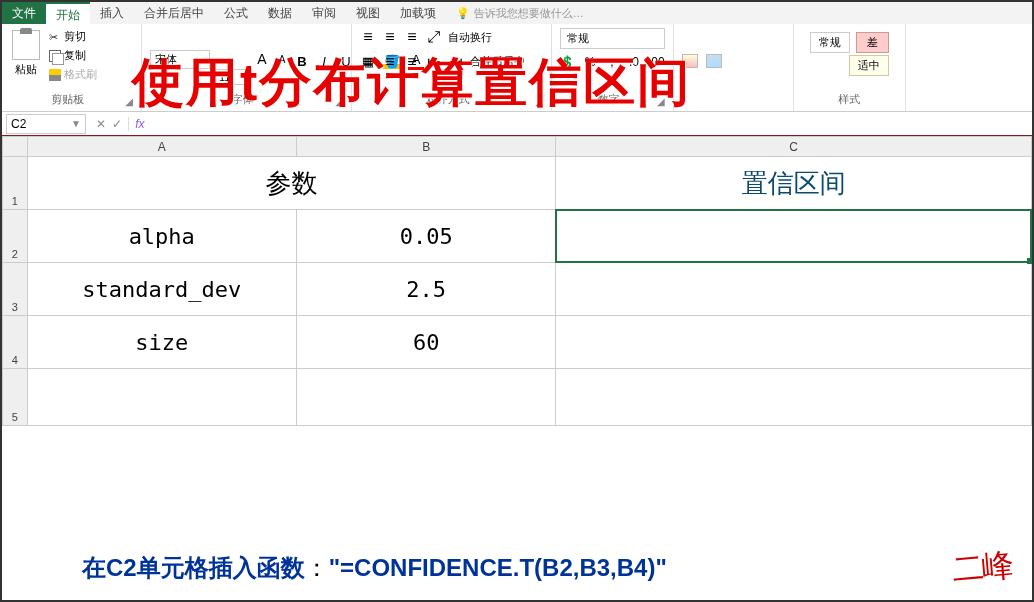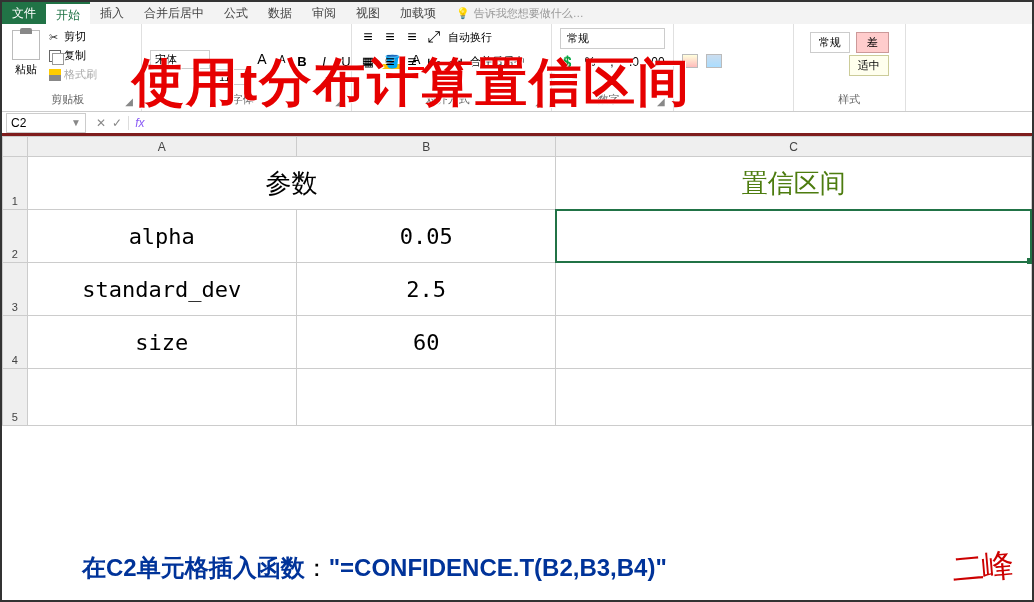--- a/index.html
+++ b/index.html
@@ -25,38 +25,38 @@
 .font-group .row1 { display: flex; gap: 4px; align-items: center; }
 .font-dropdown { border: 1px solid #ccc; font-size: 11px; padding: 1px 12px 1px 4px; background: #fff; min-width: 60px; position: relative; }
 .size-dropdown { border: 1px solid #ccc; font-size: 11px; padding: 1px 8px 1px 4px; background: #fff; width: 36px; margin-top: 36px; }
 .font-group .row2 { display: flex; gap: 6px; align-items: center; margin-top: 4px; font-size: 13px; }
 .btn-glyph { cursor: pointer; min-width: 16px; text-align: center; }
 .align-group .row1, .align-group .row2 { display: flex; gap: 6px; align-items: center; }
 .number-group { min-width: 110px; }
 .style-group { min-width: 90px; }
 .general-dropdown { border: 1px solid #ccc; font-size: 11px; padding: 2px 16px 2px 6px; background: #fff; }
 .big-overlay { position: absolute; top: 24px; left: 130px; font-size: 52px; font-weight: bold; color: #e60000; z-index: 10; letter-spacing: 2px; text-shadow: 1px 1px 0 #fff; }
-.namebox-row { height: 24px; background: #fff; border-bottom: 3px solid #7f1d1d; display: flex; align-items: center; }
+.namebox-row { height: 24px; background: #fff; border-bottom: 1px solid #7f1d1d; display: flex; align-items: center; }
 .namebox { border: 1px solid #ccc; width: 80px; height: 20px; margin: 0 4px; font-size: 12px; padding: 1px 4px; display: flex; align-items: center; justify-content: space-between; }
 .namebox .dd { color: #888; font-size: 10px; }
 .fx-buttons { display: flex; gap: 6px; padding: 0 6px; color: #888; font-size: 12px; align-items: center; border-right: 1px solid #ddd; }
 .fx-label { font-style: italic; font-size: 12px; color: #8b5cf6; padding: 0 6px; }
 .formula-input { flex: 1; height: 20px; border: none; font-size: 12px; padding: 0 4px; }
 .sheet { background: #fff; position: relative; }
 .sheet table { border-collapse: collapse; width: 100%; }
 .sheet .colhead th { background: #efefef; border: 1px solid #ccc; font-size: 12px; font-weight: normal; color: #444; height: 20px; }
 .sheet .rowhead { background: #efefef; border: 1px solid #ccc; font-size: 11px; color: #444; width: 24px; text-align: center; vertical-align: bottom; padding-bottom: 2px; }
 .sheet td { border: 1px solid #ccc; padding: 0; }
 .colA { width: 264px; }
 .colB { width: 254px; }
 .colC { width: 466px; }
 .corner { background: #efefef; border: 1px solid #ccc; width: 24px; }
 .cell { height: 54px; display: flex; align-items: center; justify-content: center; font-family: Consolas, monospace; font-size: 22px; border: 1px solid #333; margin: -1px; }
 .row1cell { font-family: SimSun, serif; font-size: 26px; }
-.red-text { color: #4d7c0f; }
+.red-text { color: #0c4a6e; }
 .selected-cell { border: 2px solid #217346 !important; position: relative; }
 .selected-cell::after { content: ""; position: absolute; right: -3px; bottom: -3px; width: 6px; height: 6px; background: #217346; }
 .row5cell { height: 58px; }
 .bottom-text { position: absolute; left: 80px; bottom: 16px; font-size: 24px; font-weight: bold; color: #003399; z-index: 5; }
 .bottom-text .black { color: #000; font-weight: normal; }
 .signature { position: absolute; right: 20px; bottom: 10px; color: #c00; font-size: 32px; font-family: cursive; transform: rotate(-5deg); z-index: 6; letter-spacing: -2px; }
 .dlg-launcher { font-size: 10px; color: #888; align-self: flex-end; cursor: pointer; }
 .rt { display: flex; flex-direction: column; align-items: flex-end; gap: 2px; font-size: 11px; padding: 4px 8px; }
 .rt-row { display: flex; gap: 6px; }
 .mini { width: 16px; height: 14px; border: 1px solid #bbb; }

